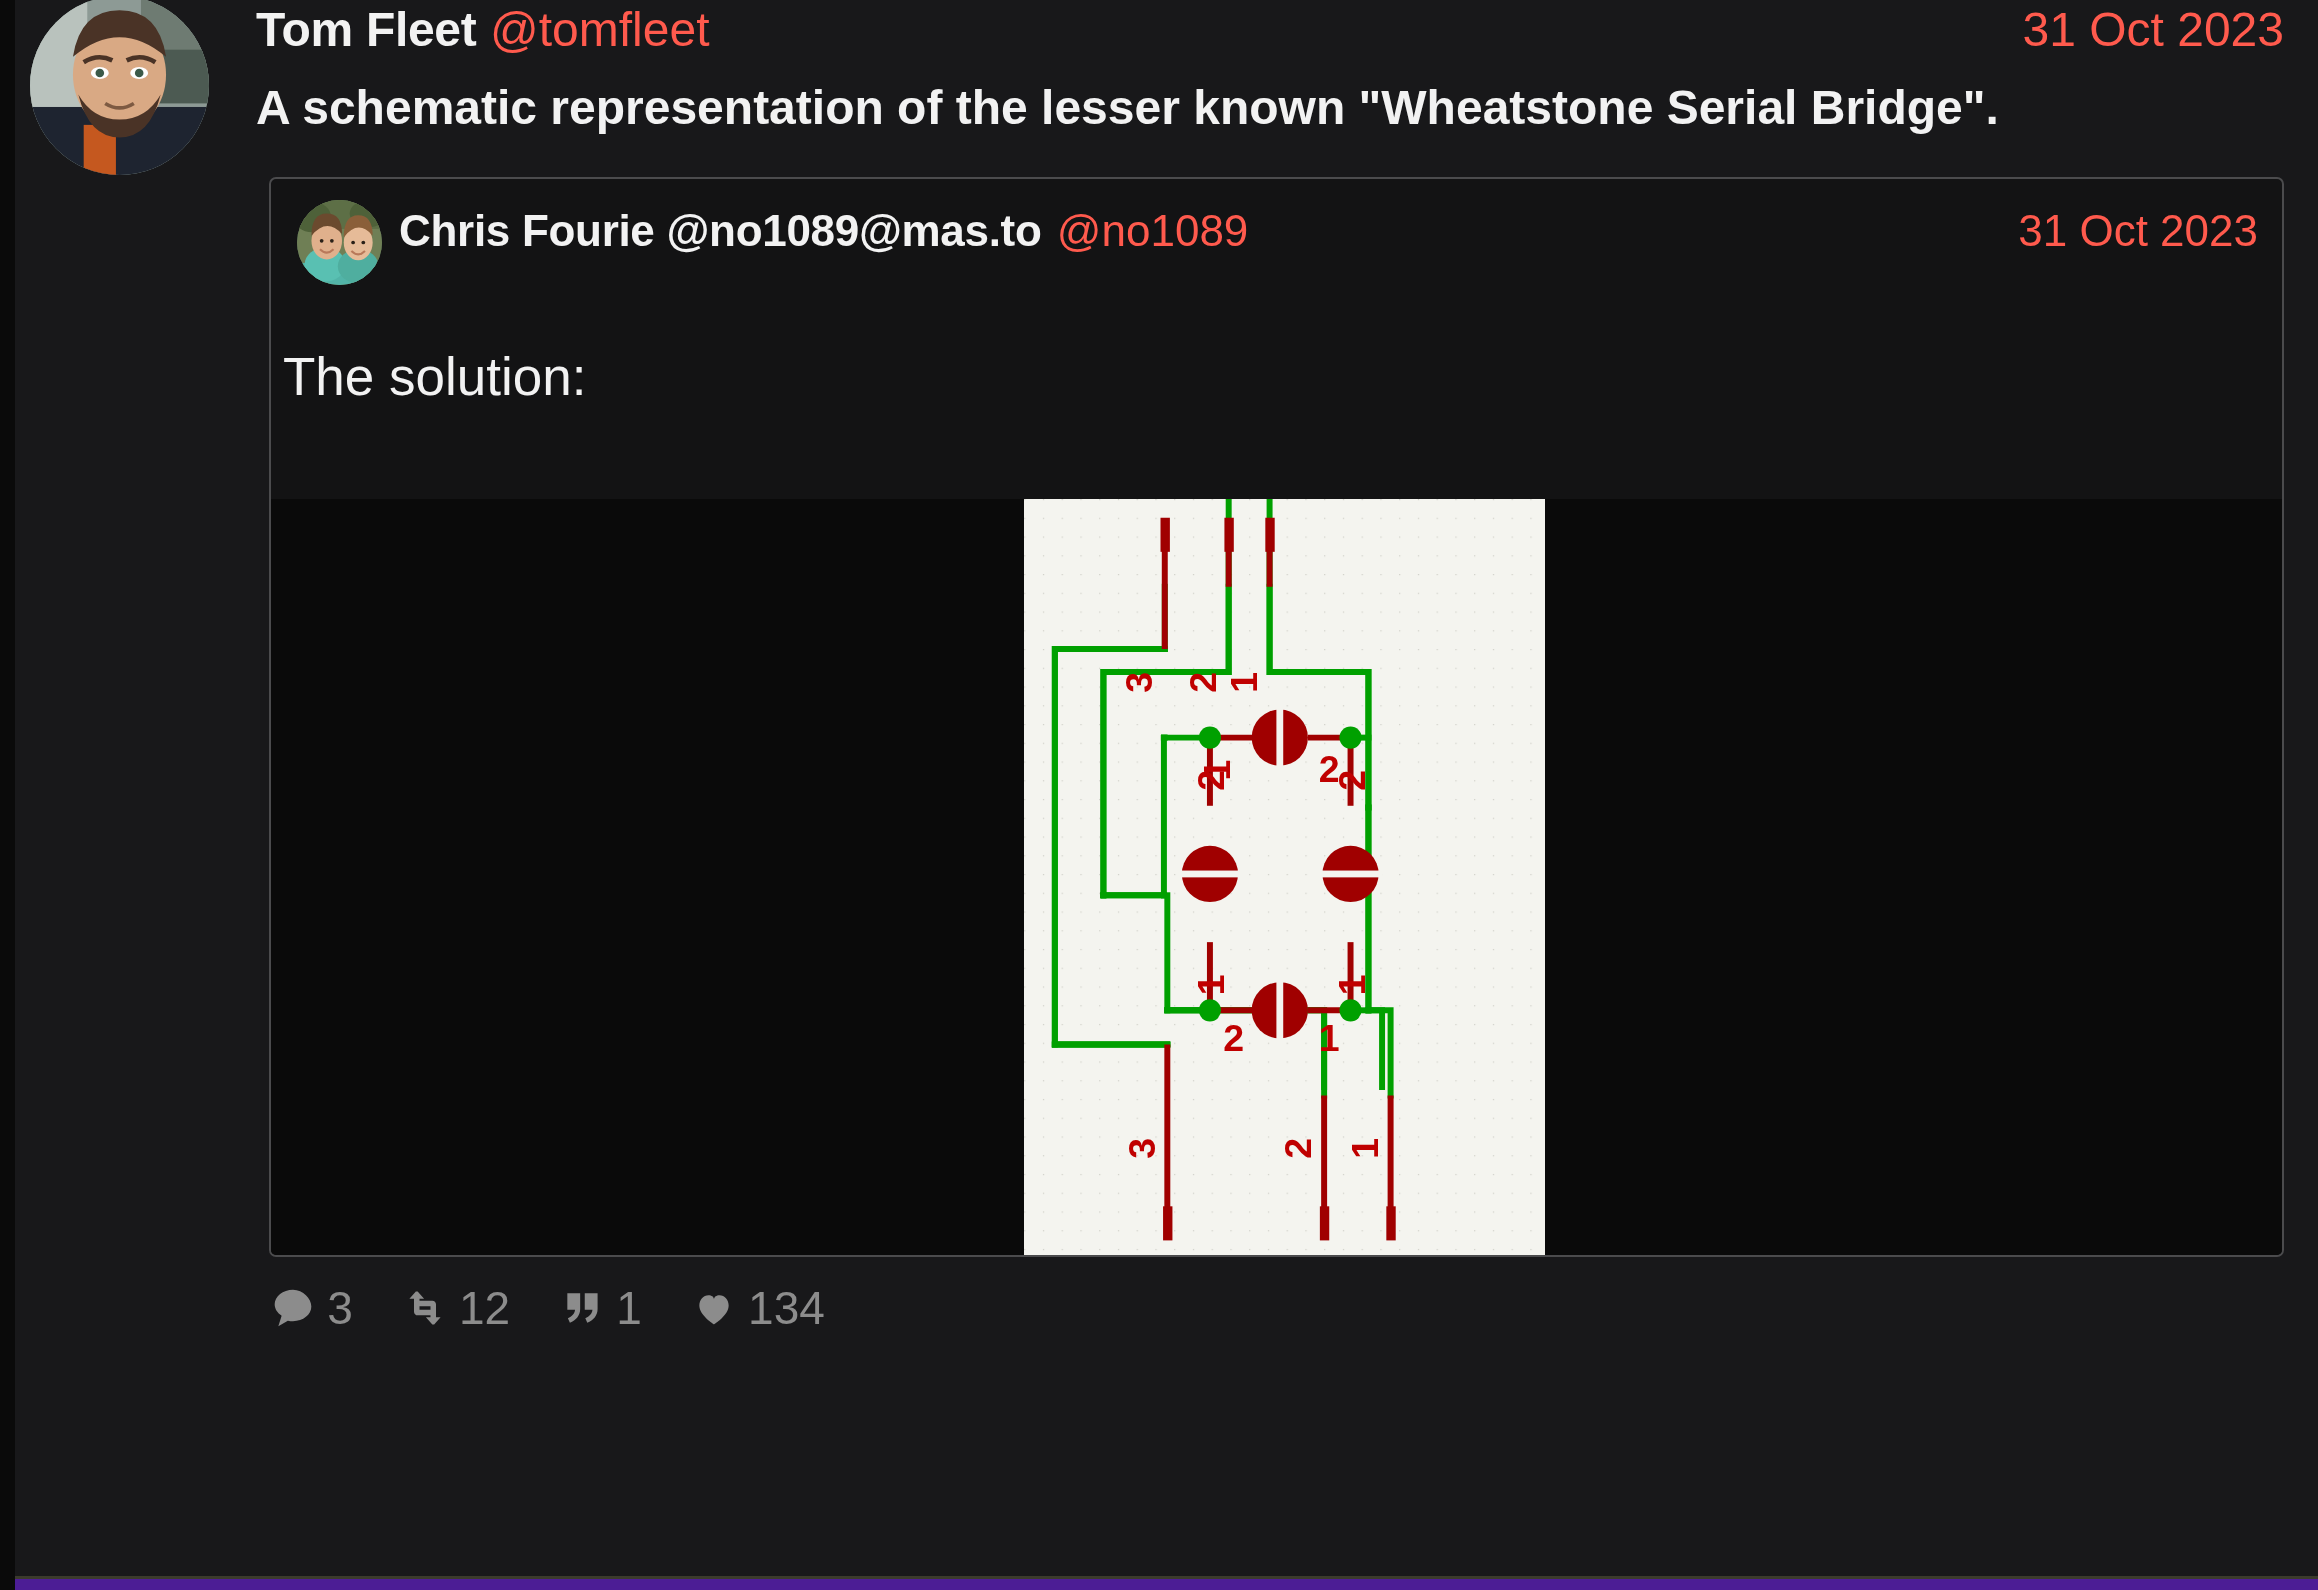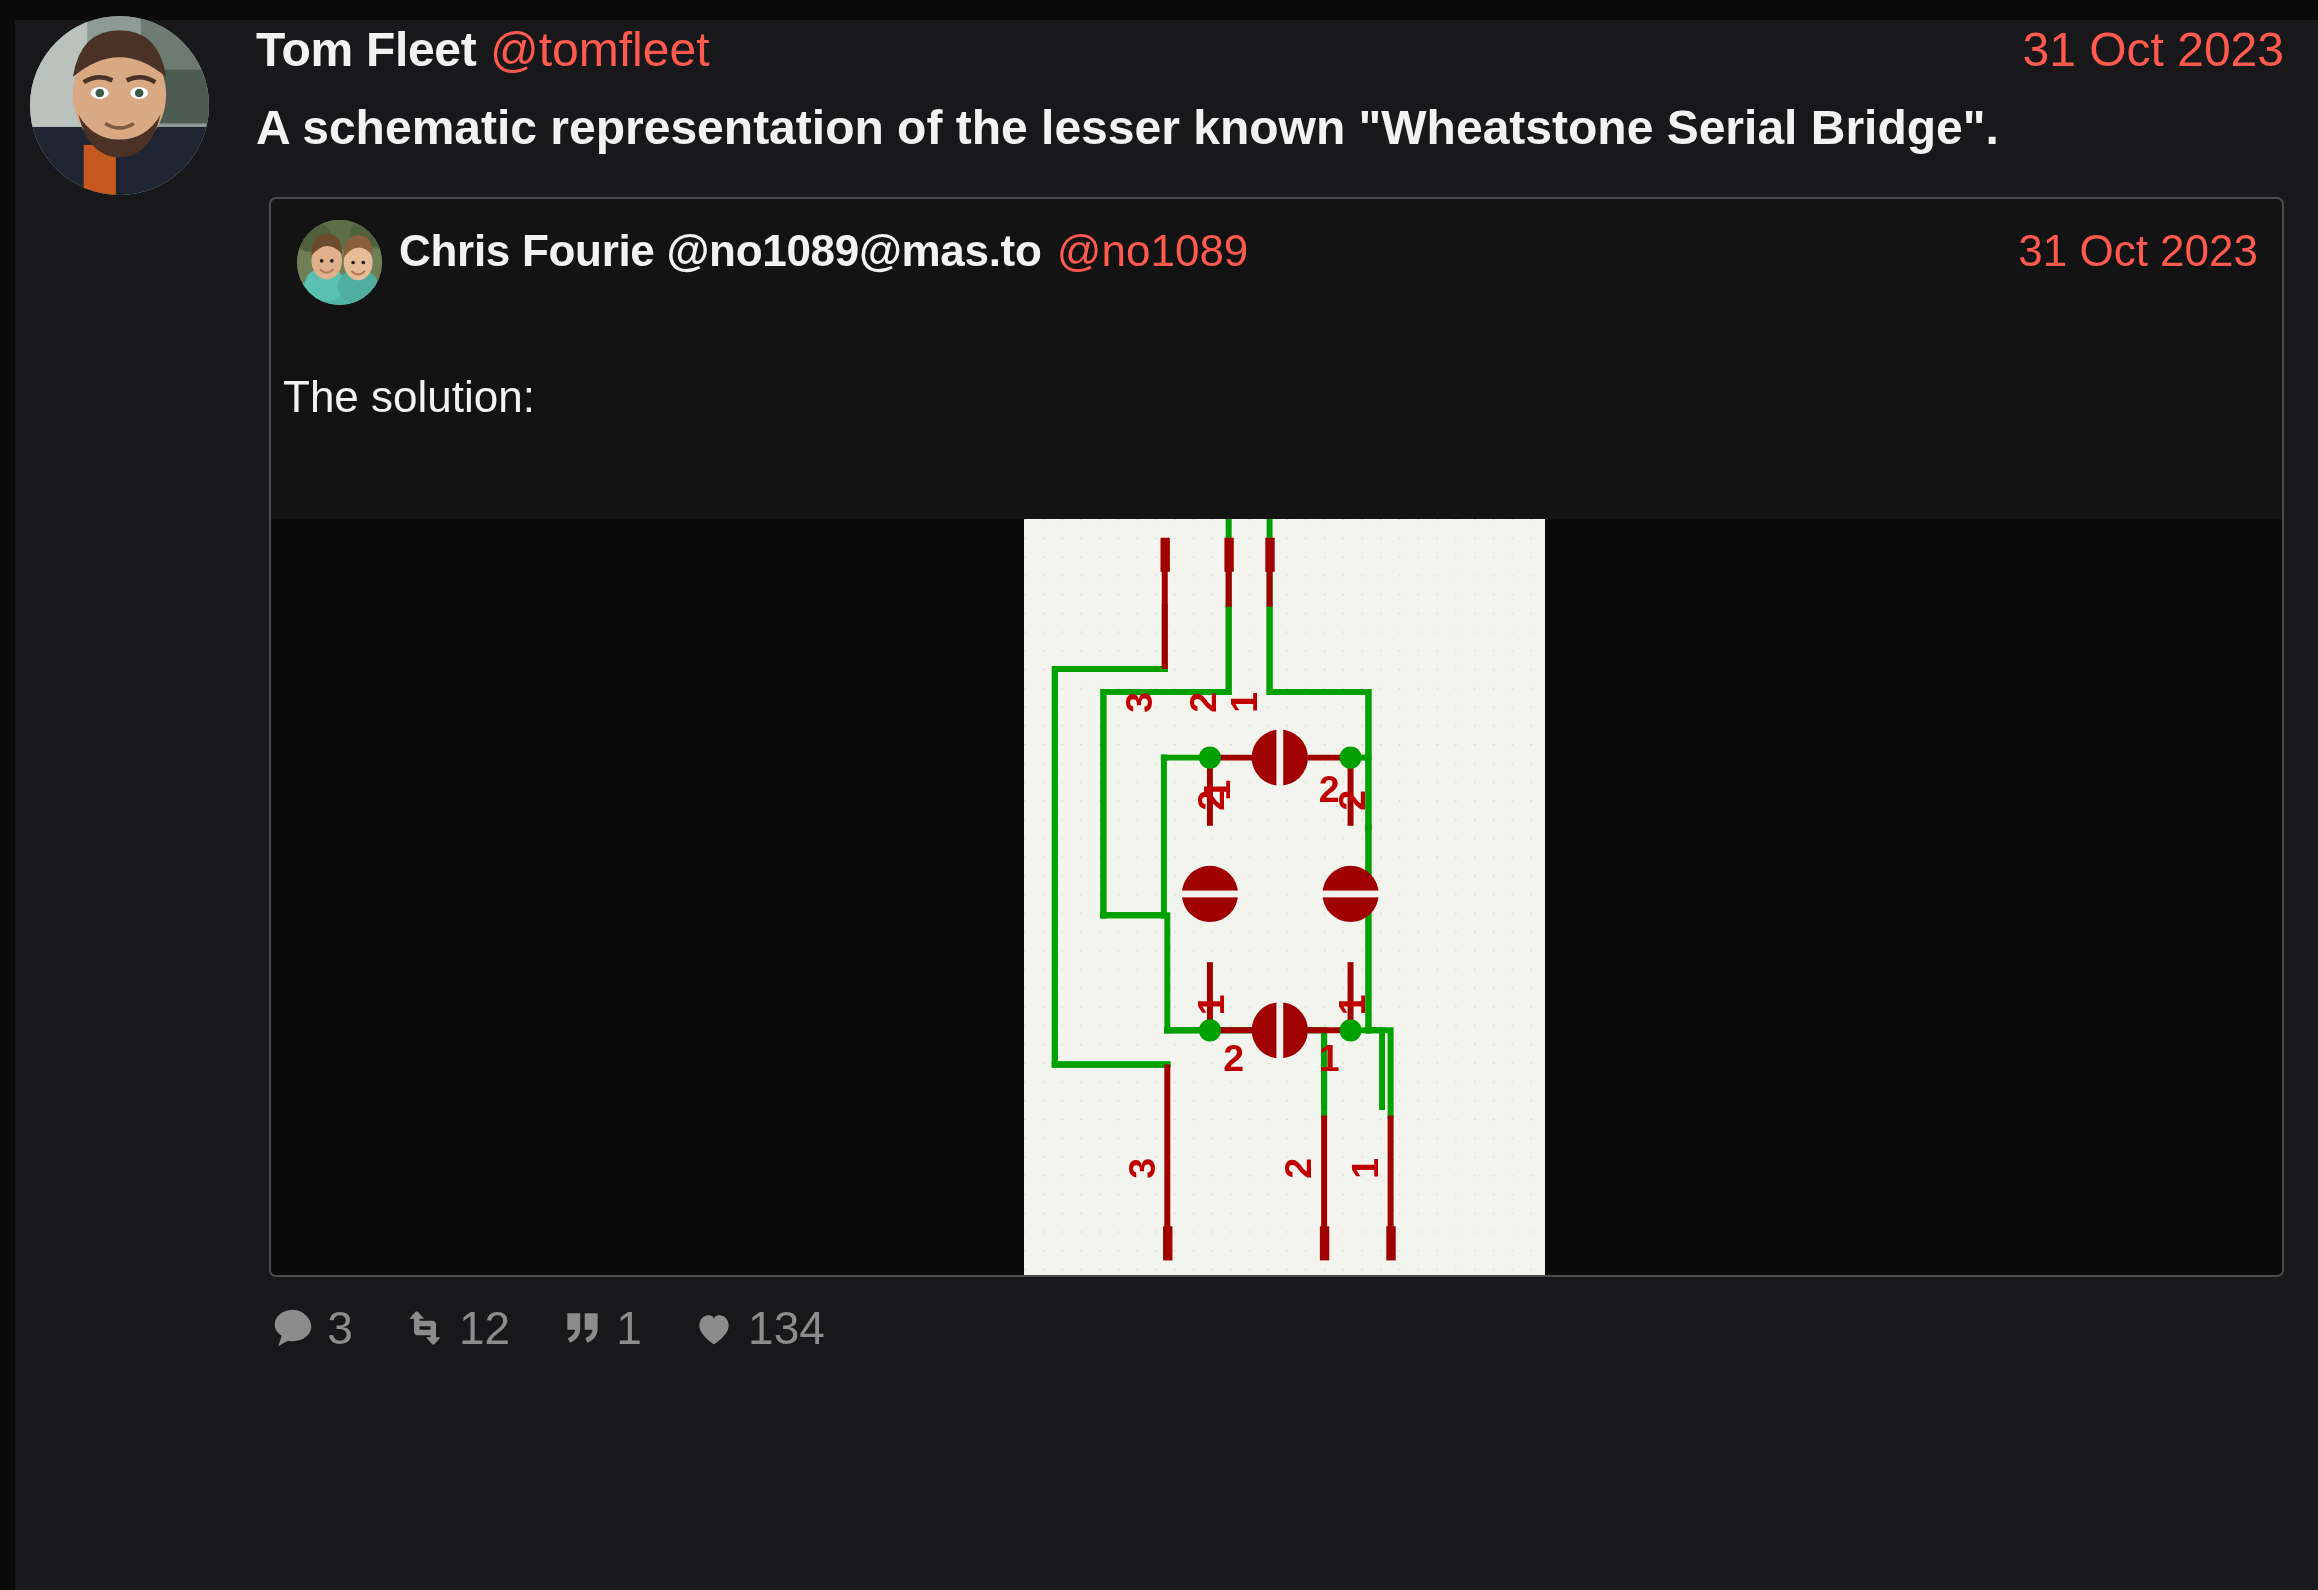--- a/index.html
+++ b/index.html
@@ -5,21 +5,20 @@
   * { margin:0; padding:0; box-sizing:border-box; }
   html, body {
     width:2319px; height:1591px;
     background:#0a0a0a;
     font-family:"Liberation Sans", sans-serif;
     overflow:hidden;
   }
   .page {
     position:absolute; inset:0;
     background:#4c1d95;
-    margin-top:20px;
   }
   
   .left-gutter {
     position:absolute; left:0; top:0; width:15.3px; height:1591px;
     background:#0a0a0a;
   }
   .content {
     position:absolute; left:15.3px; top:0;
     width:2303px; height:1576px;
     background:#18181a;
@@ -98,21 +97,21 @@
   }
   .replying-line {
     position:absolute; left:12px; top:95px;
     width:1704px;
     font-size:44px; line-height:68px; color:#b7b9b4;
     white-space:nowrap;
   }
   .replying-line .mention { color:#ff5a4d; }
   .q-body {
     position:absolute; left:12px; top:164px;
-    font-size:44px; line-height:68px; color:#f2f2f2;
+    font-size:53px; line-height:68px; color:#f2f2f2;
   }
 
   
   .media-wrap {
     position:absolute; left:0; top:320px;
     width:2015px; height:761px;
     background:#0a0a0a;
   }
   .schematic {
     position:absolute; left:753px; top:0;

